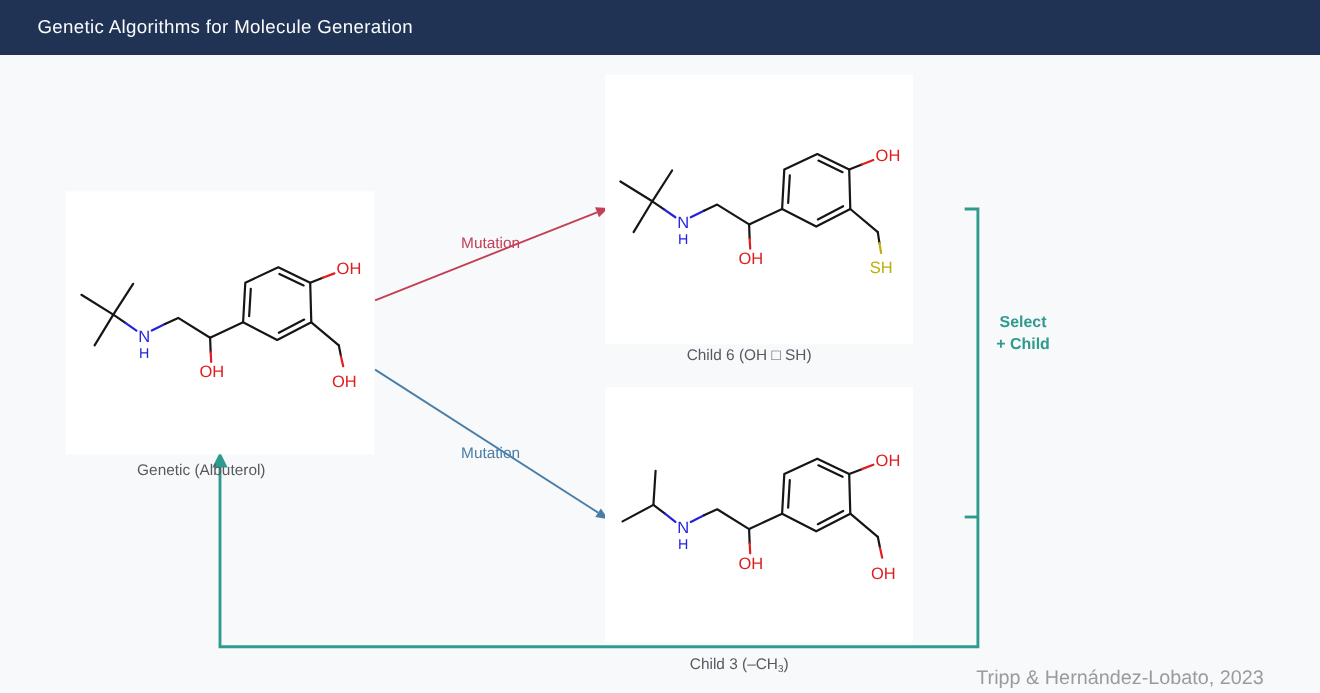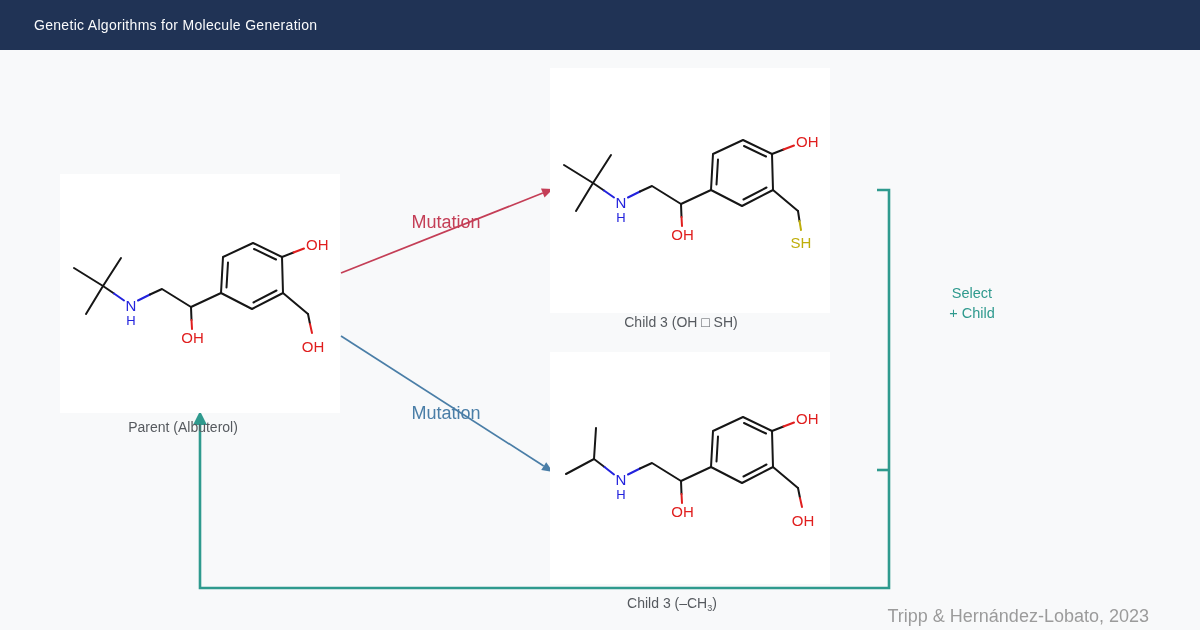--- a/index.html
+++ b/index.html
@@ -7,34 +7,34 @@
   .page {
     position:relative; width:1200px; height:630px;
     background:#f8f9fa; overflow:hidden;
     font-family:"Liberation Sans","DejaVu Sans",sans-serif;
   }
   .top-bar {
     position:absolute; top:0; left:0; width:1200px; height:50px;
     background:#203355; display:flex; align-items:center;
   }
   .top-bar h1 {
-    color:#fafbfc; font-size:14px; font-weight:normal;
+    color:#fafbfc; font-size:17px; font-weight:normal;
     margin-left:34px; letter-spacing:.3px;
   }
   .mol-card { position:absolute; background:#ffffff; }
   .mol-card svg { position:absolute; left:0; top:50%; transform:translateY(-50%); overflow:visible; }
   .overlay { position:absolute; left:0; top:0; pointer-events:none; }
   .card-label {
     position:absolute; transform:translateX(-50%);
     font-size:14px; color:#565a5f; white-space:nowrap;
   }
   .card-label .sub { font-size:9px; vertical-align:-3px; }
   .mutation-label {
     position:absolute; transform:translateX(-50%);
-    font-size:18px; white-space:nowrap;
+    font-size:14px; white-space:nowrap;
   }
   .mutation-label.red  { color:#c43e56; }
   .mutation-label.blue { color:#4a7ea7; }
   .select-label {
     position:absolute; transform:translateX(-50%);
     text-align:center; color:#2f9a8e; font-size:14.5px; line-height:20px;
     white-space:nowrap;
   }
   .attribution {
     position:absolute; right:51px; top:606px;
@@ -132,27 +132,27 @@
   </div>
 
   <div class="mol-card" style="left:550px; top:352px; width:280px; height:232px;">
     <svg width="280" height="240" viewBox="0 0 280 240">
       <use href="#grp-ipropyl"></use>
         <use href="#grp-core"></use>
         <use href="#grp-tail-oh"></use>
     </svg>
   </div>
 
-  <div class="card-label" style="left:183px; top:419px;">Parent (Albuterol)</div>
-  <div class="card-label" style="left:681px; top:314px;">Child 3 (OH □ SH)</div>
+  <div class="card-label" style="left:183px; top:419px;">Genetic (Albuterol)</div>
+  <div class="card-label" style="left:681px; top:314px;">Child 6 (OH □ SH)</div>
   <div class="card-label" style="left:672px; top:595px;"><span>Child 3 (–CH</span><span class="sub">3</span><span>)</span></div>
 
   <div class="mutation-label red" style="left:446px; top:212px;">Mutation</div>
   <div class="mutation-label blue" style="left:446px; top:403px;">Mutation</div>
 
-  <div class="select-label" style="left:972px; top:283px;">
+  <div class="select-label" style="left:930px; top:283px;font-weight:bold;">
     <div>Select</div>
     <div>+ Child</div>
   </div>
 
   <div class="attribution">Tripp &amp; Hernández-Lobato, 2023</div>
 
 </div>
 
 </body></html>

